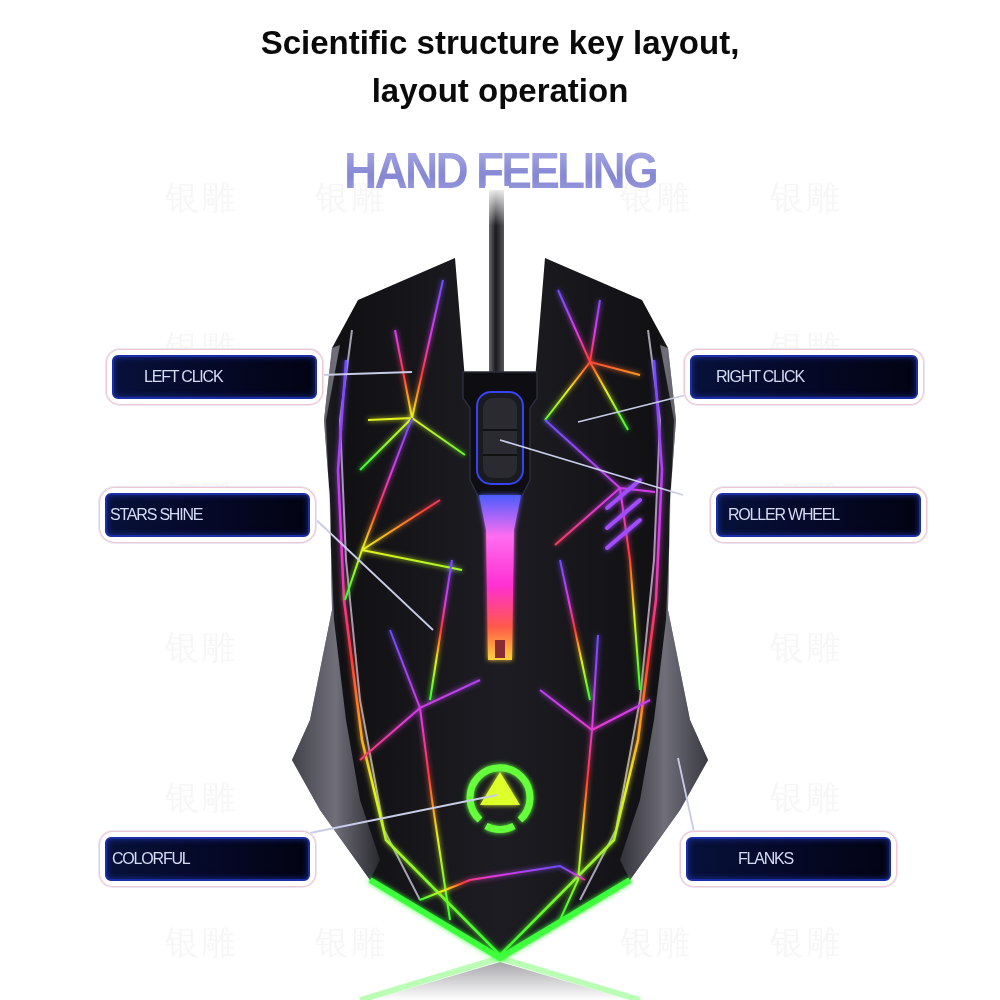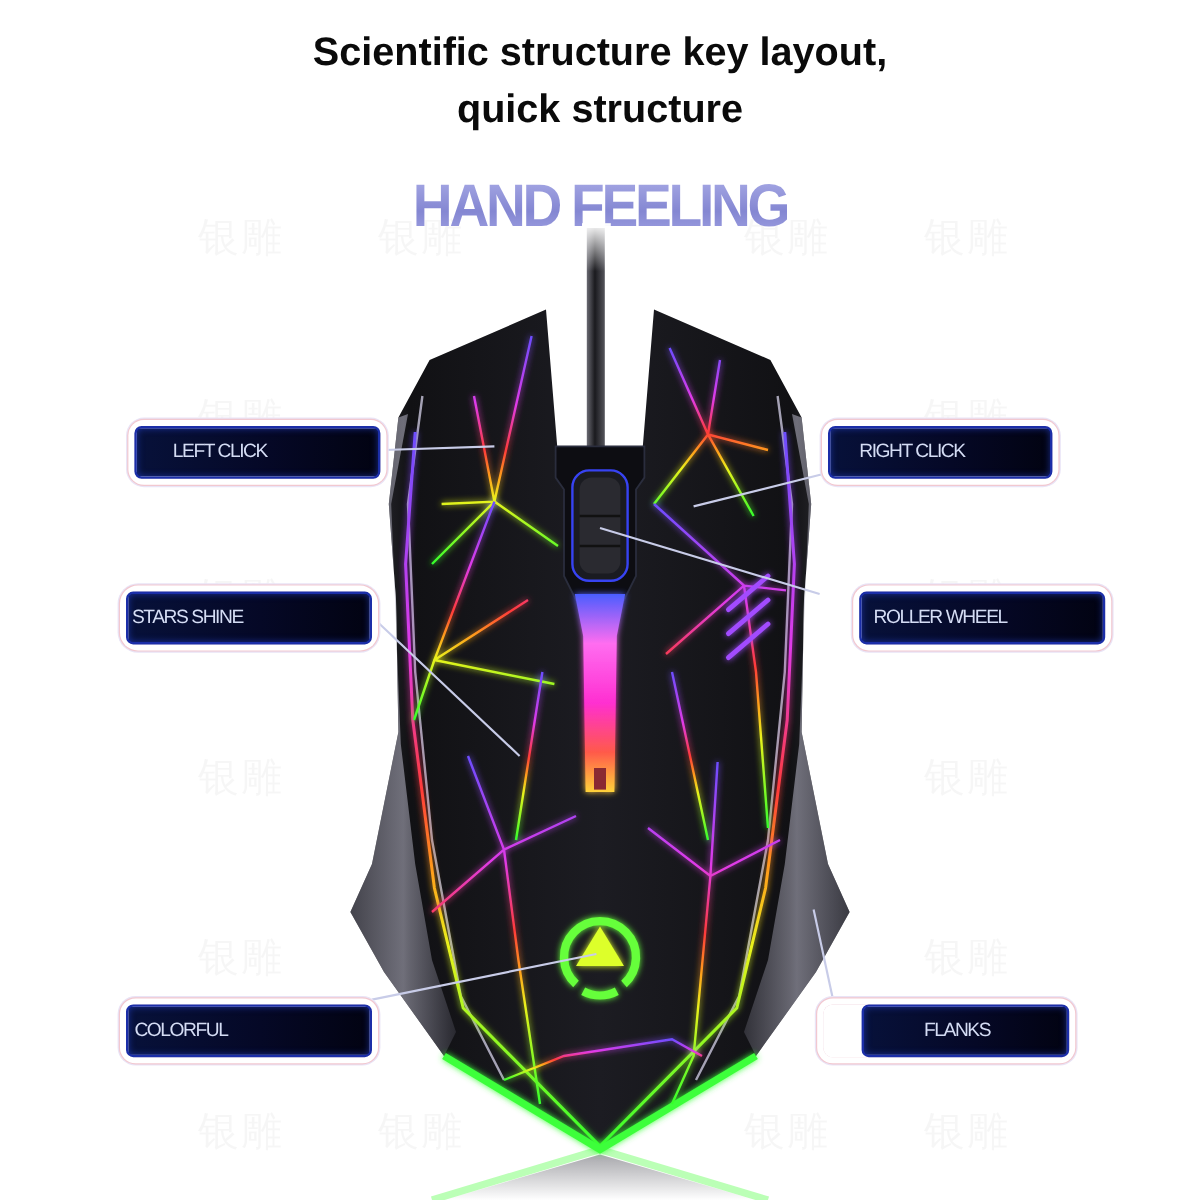--- a/index.html
+++ b/index.html
@@ -63,21 +63,21 @@
   <span class="watermark" style="left:770px;top:625px">银雕</span>
   <span class="watermark" style="left:165px;top:775px">银雕</span>
   <span class="watermark" style="left:770px;top:775px">银雕</span>
   <span class="watermark" style="left:165px;top:920px">银雕</span>
   <span class="watermark" style="left:315px;top:920px">银雕</span>
   <span class="watermark" style="left:620px;top:920px">银雕</span>
   <span class="watermark" style="left:770px;top:920px">银雕</span>
 </div>
 
 <div id="hl1" class="headline">Scientific structure key layout,</div>
-<div id="hl2" class="headline">quick structure</div>
+<div id="hl2" class="headline">layout operation</div>
 <div class="subtitle">HAND FEELING</div>
 
 <svg class="mouse-svg" viewBox="0 0 1000 1000">
   <defs>
     <linearGradient id="cableG" x1="0" x2="1" y1="0" y2="0">
       <stop offset="0" stop-color="#6a6a72"></stop>
       <stop offset="0.45" stop-color="#1a1a1e"></stop>
       <stop offset="1" stop-color="#55555c"></stop>
     </linearGradient>
     <linearGradient id="cableFade" x1="0" x2="0" y1="0" y2="1">
@@ -189,27 +189,27 @@
     <line x1="310" y1="514" x2="433" y2="630"></line>
     <line x1="683" y1="495" x2="500" y2="440"></line>
     <line x1="310" y1="833" x2="497" y2="795"></line>
     <line x1="694" y1="832" x2="678" y2="758"></line>
   </g>
 </svg>
 
 <div class="label" style="left:112px;top:355px;width:205px;">
   <div class="inner" style="padding-left:30px;">LEFT CLICK</div>
 </div>
-<div class="label" style="left:690px;top:355px;width:187px;">
+<div class="label" style="left:690px;top:355px;width:228px;">
   <div class="inner" style="padding-left:24px;">RIGHT CLICK</div>
 </div>
 <div class="label" style="left:105px;top:493px;width:205px;border-radius:10px;">
   <div class="inner" style="padding-left:3px;">STARS SHINE</div>
 </div>
 <div class="label" style="left:716px;top:493px;width:205px;">
   <div class="inner" style="padding-left:10px;">ROLLER WHEEL</div>
 </div>
 <div class="label" style="left:105px;top:837px;width:205px;">
   <div class="inner" style="padding-left:5px;">COLORFUL</div>
 </div>
 <div class="label" style="left:686px;top:837px;width:205px;">
-  <div class="inner" style="padding-left:50px;margin-left:32px;">FLANKS</div>
+  <div class="inner" style="padding-left:50px;">FLANKS</div>
 </div>
 
 </body></html>

